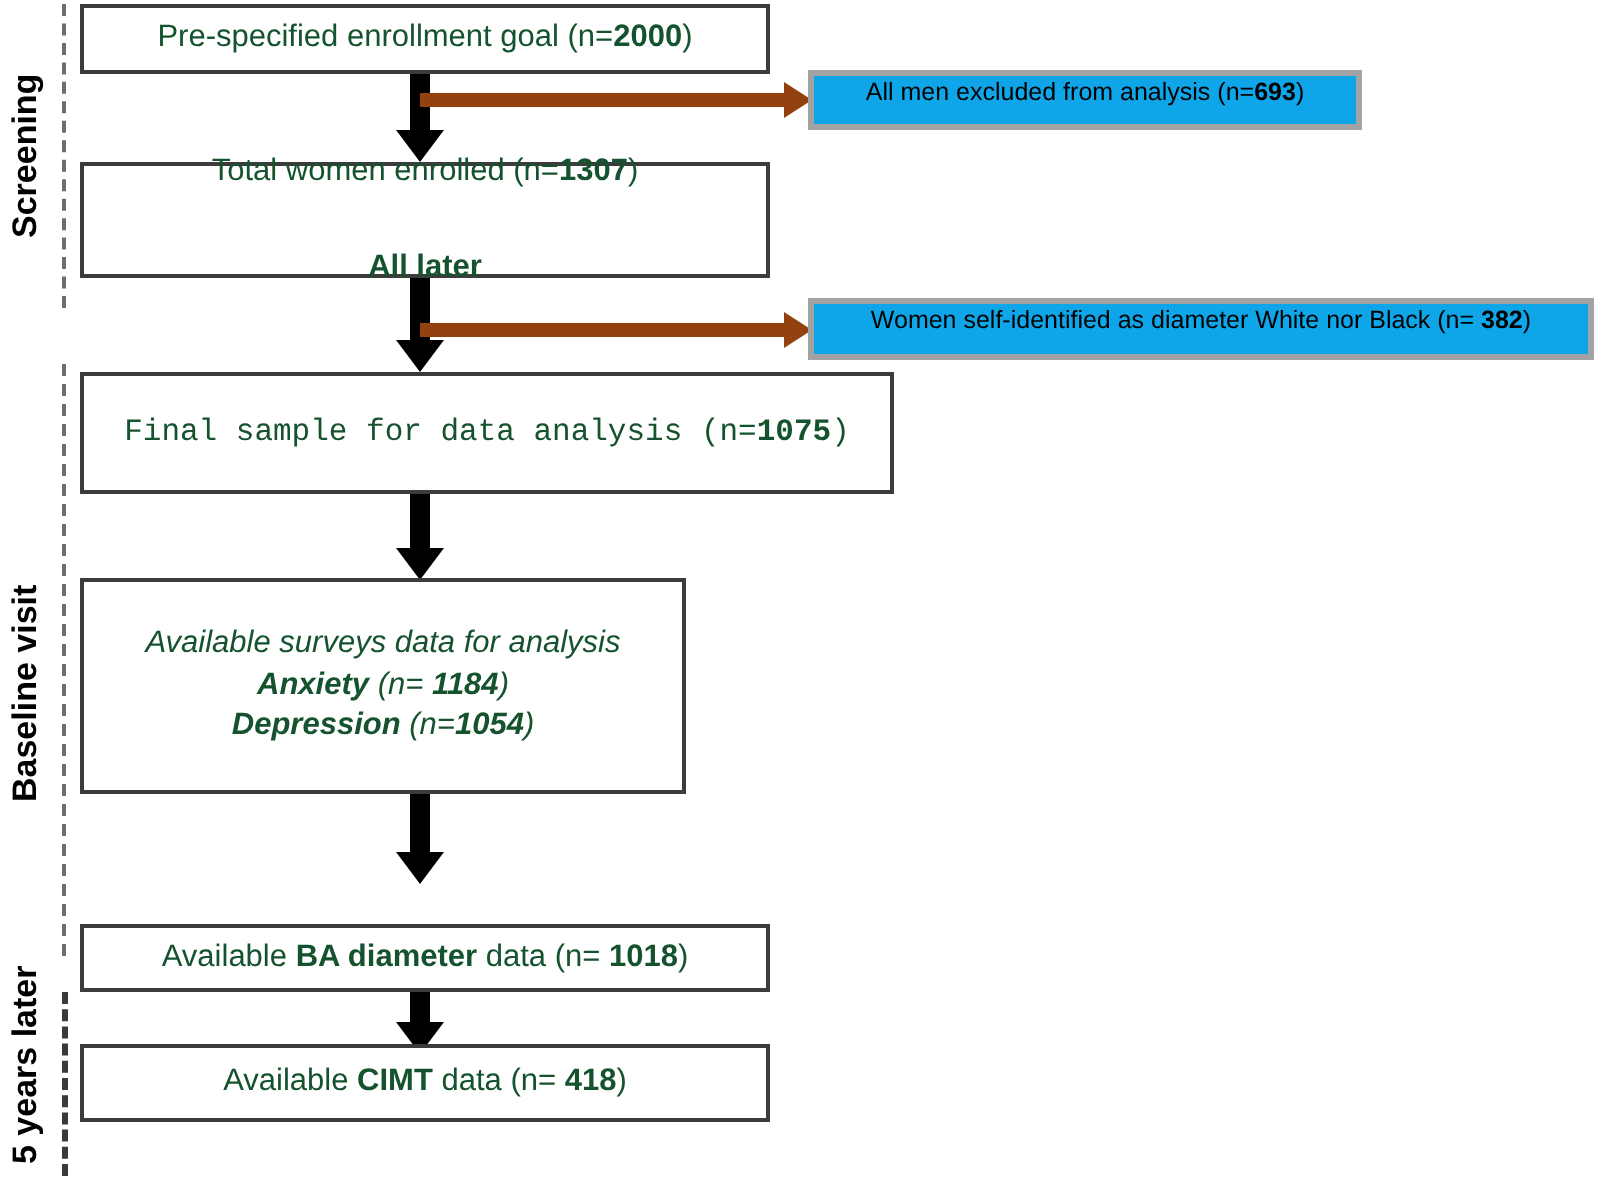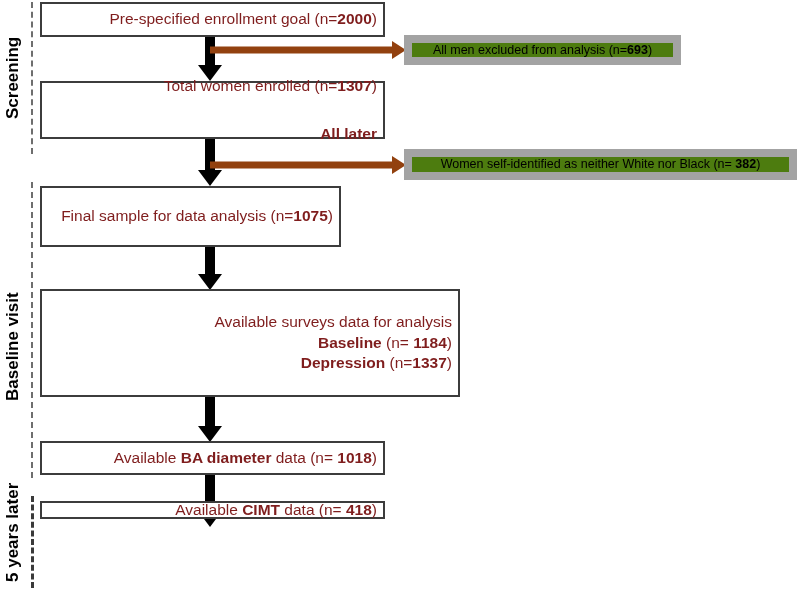--- a/index.html
+++ b/index.html
@@ -45,39 +45,39 @@
   }
 
   
   .node {
     position: absolute;
     box-sizing: border-box;
     border: 2px solid #3c3c3c;
     background: #ffffff;
     display: flex;
     flex-direction: column;
-    align-items: flex-end;
+    align-items: center;
     justify-content: center;
     text-align: center;
     font-size: 15.5px;
     line-height: 1.32;
-    color: #7f1d1d;
+    color: #14532d;
     padding: 2px 6px;
   }
   .node .ln { display: block; white-space: nowrap; }
   .node .ln b { font-weight: bold; }
 
   
   .excl {
     position: absolute;
     box-sizing: border-box;
-    border: 8px solid #a3a3a3;
-    background: #4d7c0f;
+    border: 3px solid #a3a3a3;
+    background: #0ea5e9;
     display: flex;
-    align-items: center;
+    align-items: flex-start;
     justify-content: center;
     text-align: center;
     font-size: 12.5px;
     line-height: 1.2;
     color: #000000;
     padding: 1px 7px;
     white-space: nowrap;
   }
   .excl b { font-weight: bold; }
 
@@ -180,55 +180,55 @@
 
   <div class="node" style="left:40px; top:81px; width:345px; height:58px;gap:28px;">
     <span class="ln">
       <span>Total women enrolled (n=</span><b>1307</b><span>)</span>
     </span>
     <span class="ln">
       <b>All later</b>
     </span>
   </div>
 
-  <div class="node" style="left:40px; top:186px; width:301px; height:61px;">
+  <div class="node" style="left:40px; top:186px; width:407px; height:61px;font-family:Liberation Mono, monospace;">
     <span class="ln">
       <span>Final sample for data analysis (n=</span><b>1075</b><span>)</span>
     </span>
   </div>
 
-  <div class="node" style="left:40px; top:289px; width:420px; height:108px;">
+  <div class="node" style="left:40px; top:289px; width:303px; height:108px;font-style:italic;">
     <span class="ln">
       <span>Available surveys data for analysis</span>
     </span>
     <span class="ln">
-      <b>Baseline</b><span> (n= </span><b>1184</b><span>)</span>
-    </span>
-    <span class="ln">
-      <b>Depression</b><span> (n=</span><b>1337</b><span>)</span>
-    </span>
-  </div>
-
-  <div class="node" style="left:40px; top:441px; width:345px; height:34px;">
+      <b>Anxiety</b><span> (n= </span><b>1184</b><span>)</span>
+    </span>
+    <span class="ln">
+      <b>Depression</b><span> (n=</span><b>1054</b><span>)</span>
+    </span>
+  </div>
+
+  <div class="node" style="left:40px; top:462px; width:345px; height:34px;">
     <span class="ln">
       <span>Available </span><b>BA diameter</b><span> data (n= </span><b>1018</b><span>)</span>
     </span>
   </div>
 
-  <div class="node" style="left:40px; top:501px; width:345px; height:18px;">
+  <div class="node" style="left:40px; top:522px; width:345px; height:39px;">
     <span class="ln">
       <span>Available </span><b>CIMT</b><span> data (n= </span><b>418</b><span>)</span>
     </span>
   </div>
 
   <div class="excl" style="left:404px; top:35px; width:277px; height:30px;">
     <span>
       <span>All men excluded from analysis (n=</span><b>693</b><span>)</span>
     </span>
   </div>
 
   <div class="excl" style="left:404px; top:149px; width:393px; height:31px;">
     <span>
-      <span>Women self-identified as neither White nor Black (n= </span><b>382</b><span>)</span>
+      <span>Women self-identified as diameter White nor Black (n= </span><b>382</b><span>)</span>
     </span>
   </div>
 
 </div>
 
 </body></html>

